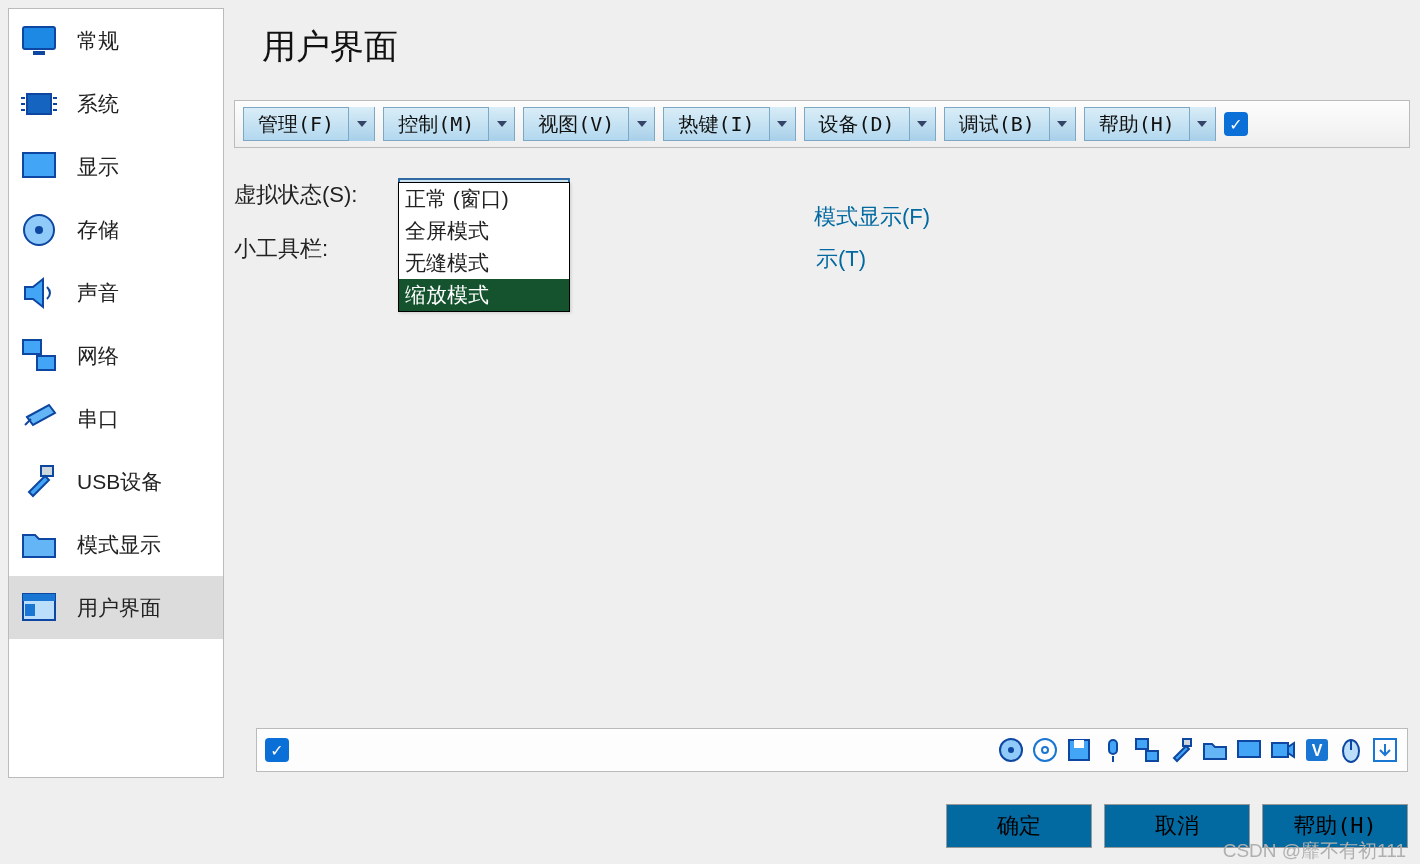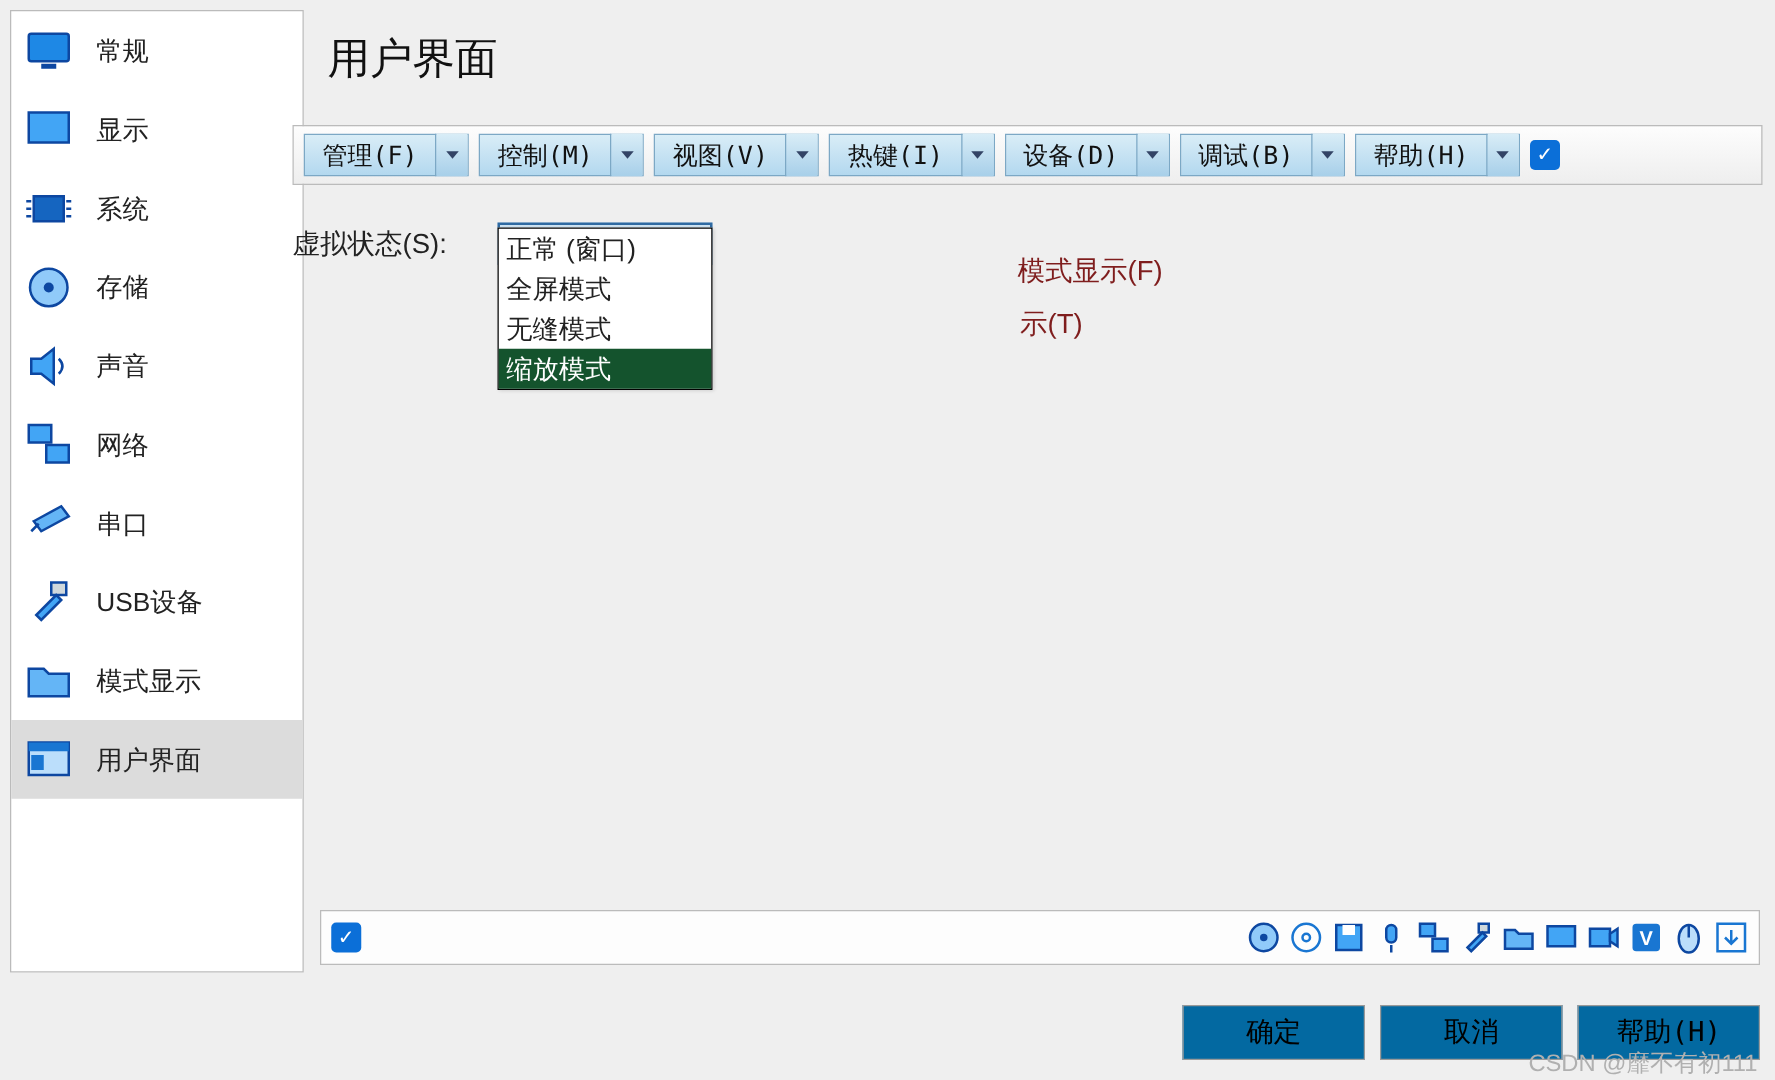--- a/index.html
+++ b/index.html
@@ -1,17 +1,17 @@
 <!DOCTYPE html>
 <html><head>
 <meta charset="utf-8">
 <style>
 * { box-sizing: border-box; margin: 0; padding: 0; font-family: "Microsoft YaHei", sans-serif; }
 body { width: 1420px; height: 864px; background: #efefef; position: relative; font-size: 21px; color: #222; }
-.sidebar { position: absolute; left: 8px; top: 8px; width: 235px; height: 770px; background: #fff; border: 1px solid #bbb; }
+.sidebar { position: absolute; left: 8px; top: 8px; width: 216px; height: 770px; background: #fff; border: 1px solid #bbb; }
 .sb-item { display: flex; align-items: center; height: 63px; padding: 0 10px; gap: 18px; cursor: pointer; }
 .sb-item.selected { background: #dcdcdc; }
 .sb-icon { width: 40px; height: 40px; display: flex; align-items: center; justify-content: center; }
 .sb-icon svg { width: 40px; height: 40px; }
 .main { position: absolute; left: 234px; top: 8px; right: 10px; display: flex; flex-direction: column; }
 .title { font-size: 34px; padding: 16px 28px 30px; color: #111; }
 .menubar { border: 1px solid #bbb; background: linear-gradient(#fdfdfd, #eee); padding: 6px 8px; display: flex; gap: 8px; align-items: center; }
 .menu-btn { display: flex; align-items: center; border: 1px solid #7ca8c5; background: linear-gradient(#d9edf7, #b3d8ef); height: 34px; }
 .menu-btn .lbl { padding: 0 14px; font-family: monospace; font-size: 20px; color: #111; }
 .menu-btn .arr { width: 26px; height: 34px; border-left: 1px solid #7ca8c5; background: linear-gradient(#d9edf7, #a7cfe9); display: flex; align-items: center; justify-content: center; }
@@ -19,21 +19,21 @@
 .check-sq { width: 24px; height: 24px; background: #0b6fd8; border-radius: 4px; display: flex; align-items: center; justify-content: center; color: #fff; font-size: 16px; }
 .check-sq::after { content: "✓"; }
 .form-area { padding: 30px 0 0 0; position: relative; }
 .form-row { display: flex; align-items: center; margin-bottom: 22px; }
 .form-lbl { width: 150px; margin-right: 14px; font-size: 22px; }
 .combo { border: 2px solid #2f6aa2; background: #cfe4f3; width: 172px; height: 34px; display: flex; align-items: center; padding: 0 8px; font-size: 20px; justify-content: space-between; color: #333; }
 .combo .chev::after { content: "⌄"; color: #556; font-size: 18px; }
 .dropdown { position: absolute; left: 404px; top: 42px; width: 172px; border: 1px solid #000; background: #fff; z-index: 50; box-shadow: 1px 1px 3px rgba(0,0,0,0.15); }
 .dropdown .opt { padding: 2px 6px; font-size: 21px; white-space: nowrap; }
 .dropdown .opt.h { background: #14532d; color: #fff; }
-.text-behind { position: absolute; font-size: 22px; color: #7f1d1d; }
+.text-behind { position: absolute; font-size: 22px; color: #0369a1; }
 .statusbar { position: absolute; left: 256px; right: 12px; top: 728px; height: 44px; border: 1px solid #bbb; background: #fdfdfd; display: flex; align-items: center; padding: 0 8px; justify-content: space-between; }
 .status-icons { display: flex; gap: 6px; align-items: center; }
 .sic { width: 28px; height: 28px; }
 .btnrow { position: absolute; right: 12px; bottom: 16px; display: flex; gap: 12px; }
 .dlg-btn { width: 146px; height: 44px; border: 1px solid #999; background: #0369a1; font-size: 22px; cursor: pointer; font-family: monospace; }
 .watermark { position: absolute; right: 14px; bottom: 0; font-size: 19px; color: #b0b0b0; }
 </style>
 </head>
 <body>
 
@@ -43,42 +43,42 @@
         <svg viewBox="0 0 40 40">
           <rect x="4" y="6" width="32" height="22" rx="2" fill="#1e88e5" stroke="#0d47a1" stroke-width="2"></rect>
           <rect x="14" y="30" width="12" height="4" fill="#0d47a1"></rect>
         </svg>
       </span>
     <span>常规</span>
   </div>
   <div class="sb-item">
     <span class="sb-icon">
         <svg viewBox="0 0 40 40">
-          <rect x="4" y="6" width="32" height="24" fill="#42a5f5" stroke="#0d47a1" stroke-width="2"></rect>
-        </svg>
-      </span>
-    <span>显示</span>
-  </div>
-  <div class="sb-item">
-    <span class="sb-icon">
-        <svg viewBox="0 0 40 40">
           <rect x="8" y="10" width="24" height="20" fill="#1565c0" stroke="#0d47a1" stroke-width="2"></rect>
           <line x1="6" y1="14" x2="2" y2="14" stroke="#0d47a1" stroke-width="2"></line>
           <line x1="6" y1="20" x2="2" y2="20" stroke="#0d47a1" stroke-width="2"></line>
           <line x1="6" y1="26" x2="2" y2="26" stroke="#0d47a1" stroke-width="2"></line>
           <line x1="34" y1="14" x2="38" y2="14" stroke="#0d47a1" stroke-width="2"></line>
           <line x1="34" y1="20" x2="38" y2="20" stroke="#0d47a1" stroke-width="2"></line>
           <line x1="34" y1="26" x2="38" y2="26" stroke="#0d47a1" stroke-width="2"></line>
         </svg>
       </span>
     <span>系统</span>
   </div>
   <div class="sb-item">
     <span class="sb-icon">
         <svg viewBox="0 0 40 40">
+          <rect x="4" y="6" width="32" height="24" fill="#42a5f5" stroke="#0d47a1" stroke-width="2"></rect>
+        </svg>
+      </span>
+    <span>显示</span>
+  </div>
+  <div class="sb-item">
+    <span class="sb-icon">
+        <svg viewBox="0 0 40 40">
           <circle cx="20" cy="20" r="15" fill="#90caf9" stroke="#0d47a1" stroke-width="2"></circle>
           <circle cx="20" cy="20" r="4" fill="#0d47a1"></circle>
         </svg>
       </span>
     <span>存储</span>
   </div>
   <div class="sb-item">
     <span class="sb-icon">
         <svg viewBox="0 0 40 40">
           <path d="M6 14 L14 14 L24 6 L24 34 L14 26 L6 26 Z" fill="#42a5f5" stroke="#0d47a1" stroke-width="2"></path>
@@ -170,20 +170,23 @@
   </div>
 
   <div class="form-area">
     <div class="form-row">
       <div class="form-lbl">虚拟状态(S):</div>
       <div class="combo">
         <span>正常 (窗口)</span>
         <span class="chev"></span>
       </div>
     </div>
+    <div class="form-row">
+      <div class="form-lbl">小工具栏:</div>
+    </div>
 
     <span class="text-behind" style="left:580px; top:54px;">模式显示(F)</span>
     <span class="text-behind" style="left:582px; top:96px;">示(T)</span>
 
     <div class="dropdown" style="left:164px; top:34px;">
       <div class="opt">正常 (窗口)</div>
       <div class="opt">全屏模式</div>
       <div class="opt">无缝模式</div>
       <div class="opt h">缩放模式</div>
     </div>

